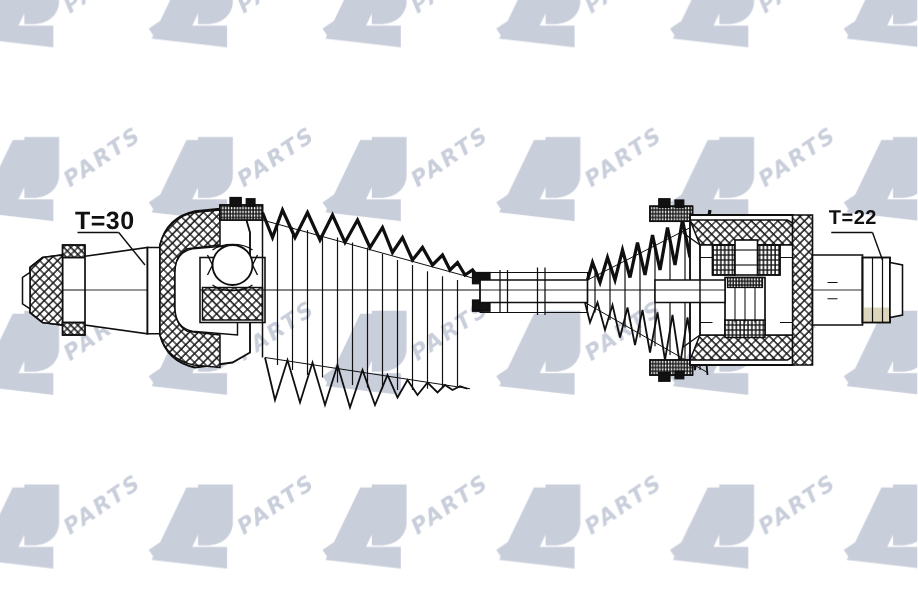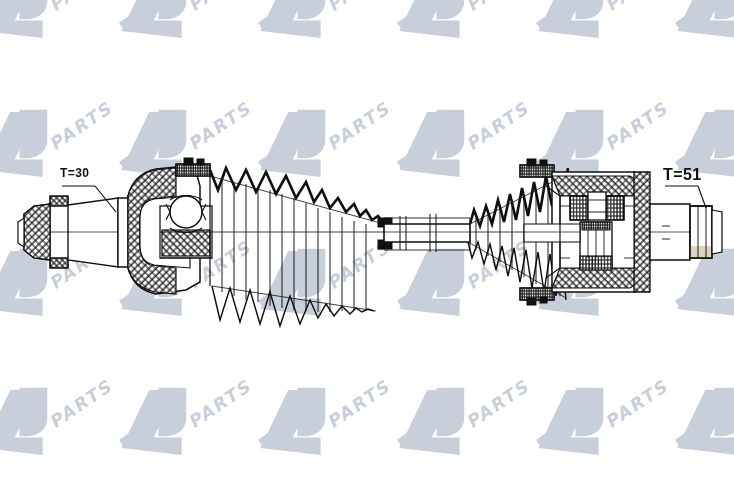--- a/index.html
+++ b/index.html
@@ -298,17 +298,17 @@
       <line x1="62" y1="186" x2="95" y2="186" stroke-width="1.15"></line>
       <line x1="95" y1="186" x2="116" y2="212" stroke-width="1.15"></line>
     </g>
     <g>
       <line x1="665" y1="186" x2="698" y2="186" stroke-width="1.15"></line>
       <line x1="698" y1="186" x2="706" y2="208" stroke-width="1.15"></line>
     </g>
   </svg>
 
   <div id="labels">
-    <div class="lbl" style="left:60px;top:166px;font-size:12px;">T=30</div>
-    <div class="lbl" style="left:663px;top:166px;font-size:16px;">T=51</div>
+    <div class="lbl" style="left:60px;top:166px;font-size:20px;">T=30</div>
+    <div class="lbl" style="left:663px;top:166px;font-size:16px;">T=22</div>
   </div>
 
 </div>
 
 </body></html>

